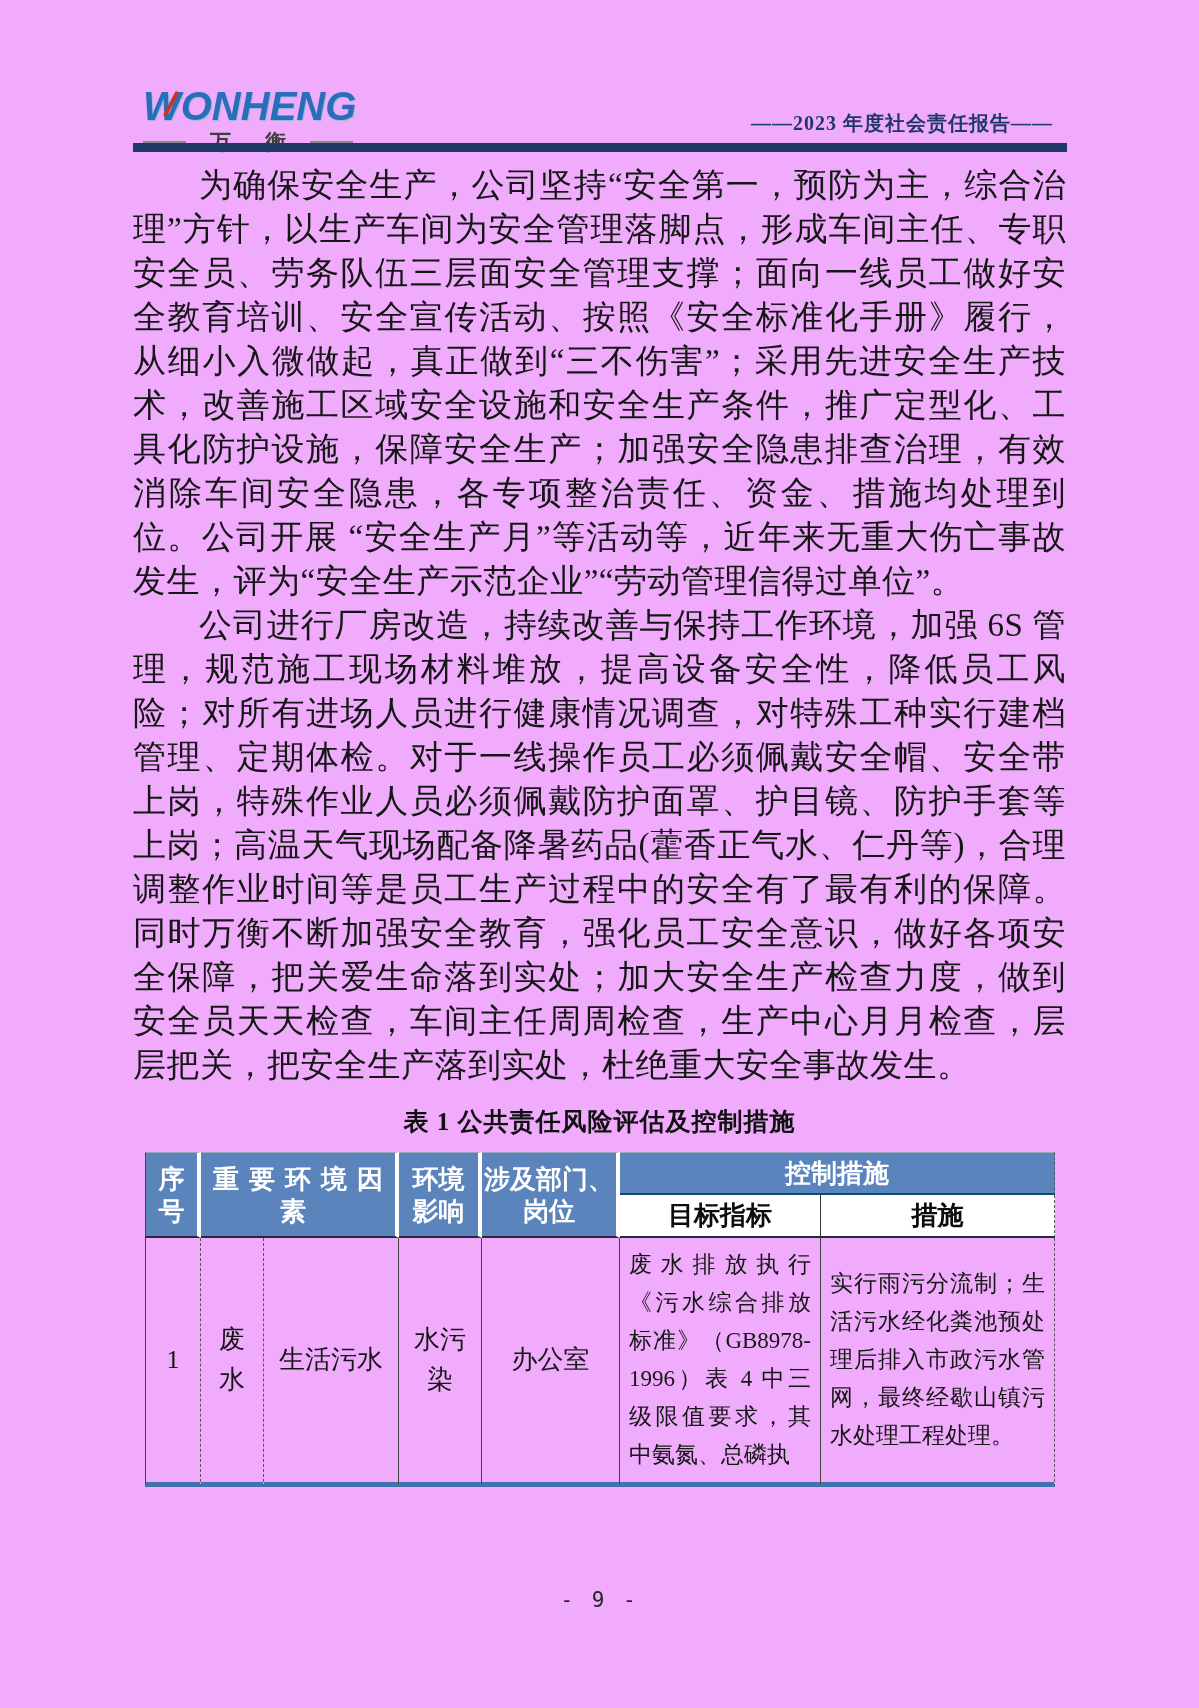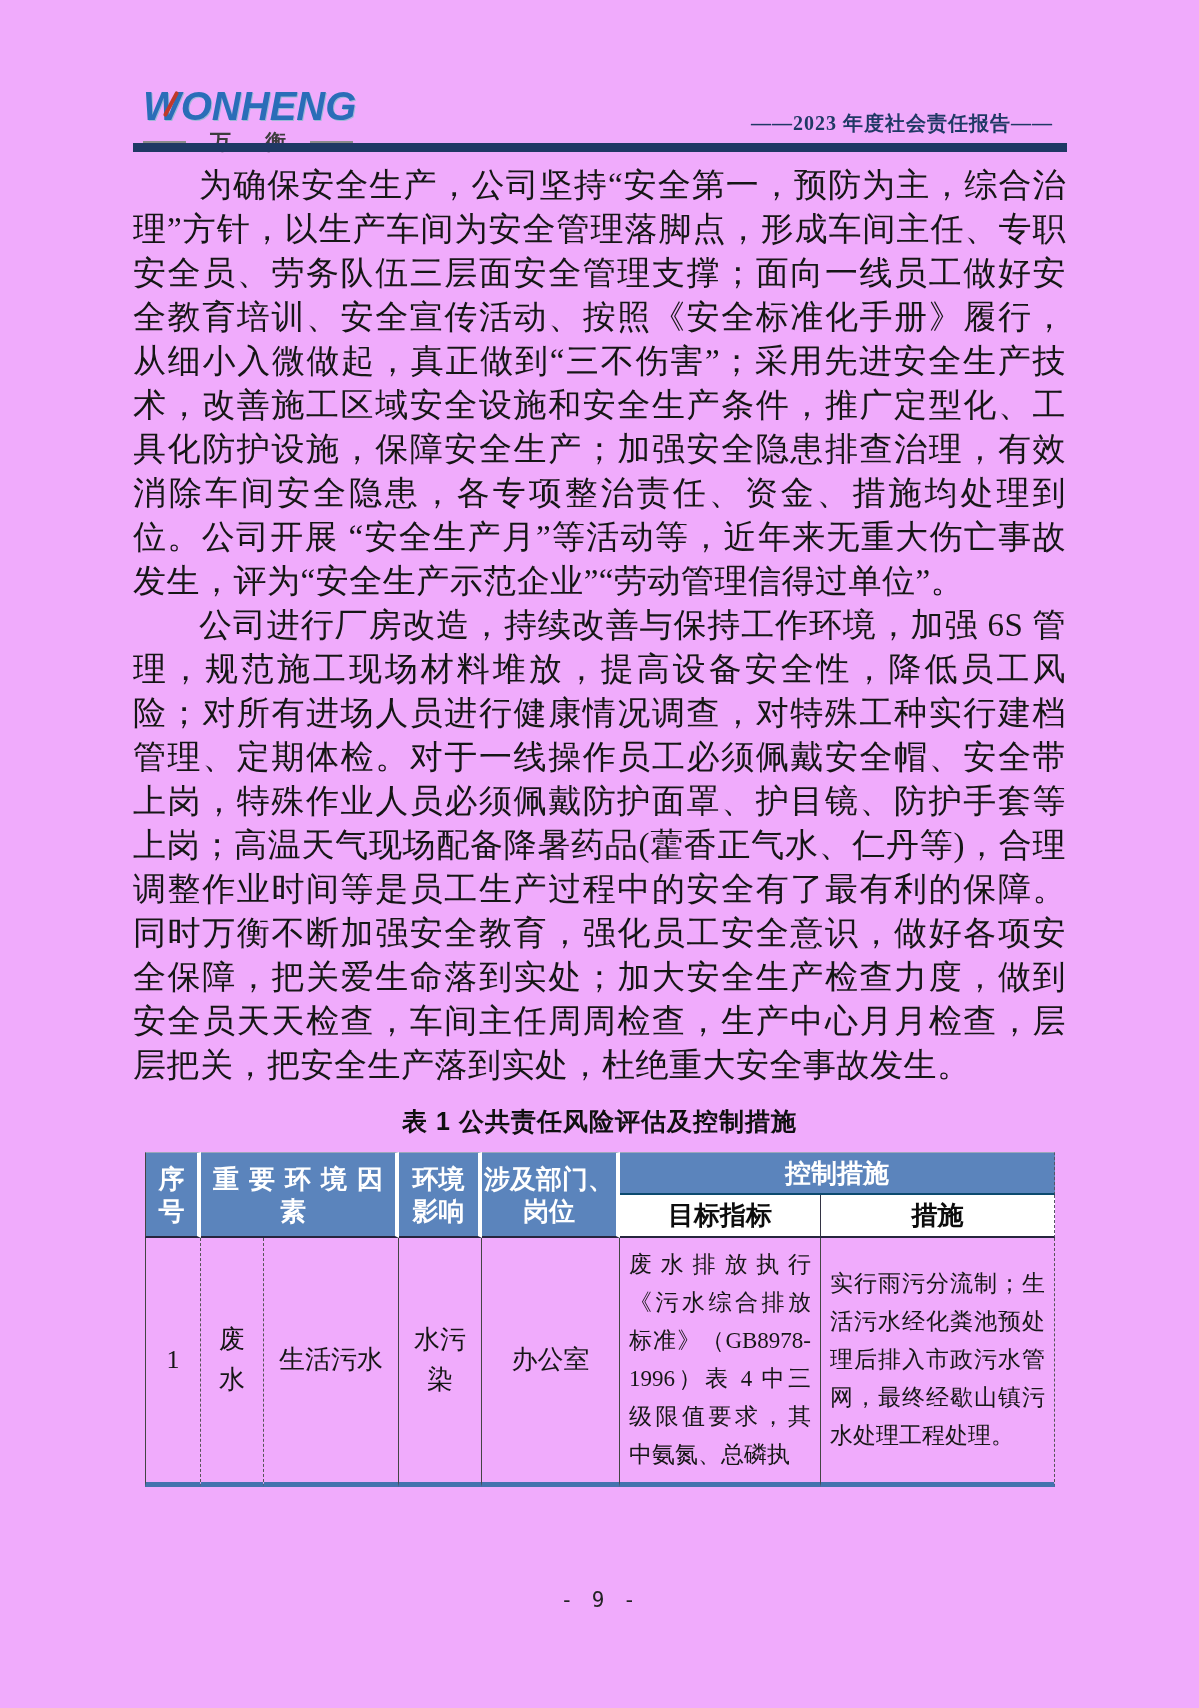--- a/index.html
+++ b/index.html
@@ -55,21 +55,21 @@
     text-indent:2em;letter-spacing:0.5px;color:#161616;
   }
   .section-heading{
     margin-top:46px;
     font-family:"Liberation Sans","DejaVu Sans",sans-serif;
     font-weight:bold;font-size:30px;color:#101010;letter-spacing:1px;
   }
   .section-para{margin-top:30px;}
   .table-caption{
     margin-top:18px;text-align:center;font-weight:bold;font-size:25px;
-    font-family:Liberation Sans, sans-serif;color:#101010;
+    font-family:Liberation Serif, serif;color:#101010;
     letter-spacing:1px;
   }
   
   table.risk{
     margin-top:14px;margin-left:12px;
     width:910px;table-layout:fixed;border-collapse:separate;border-spacing:0;
   }
   .risk th,.risk td{vertical-align:middle;}
   .risk thead th{
     font-family:"Liberation Sans","DejaVu Sans",sans-serif;

